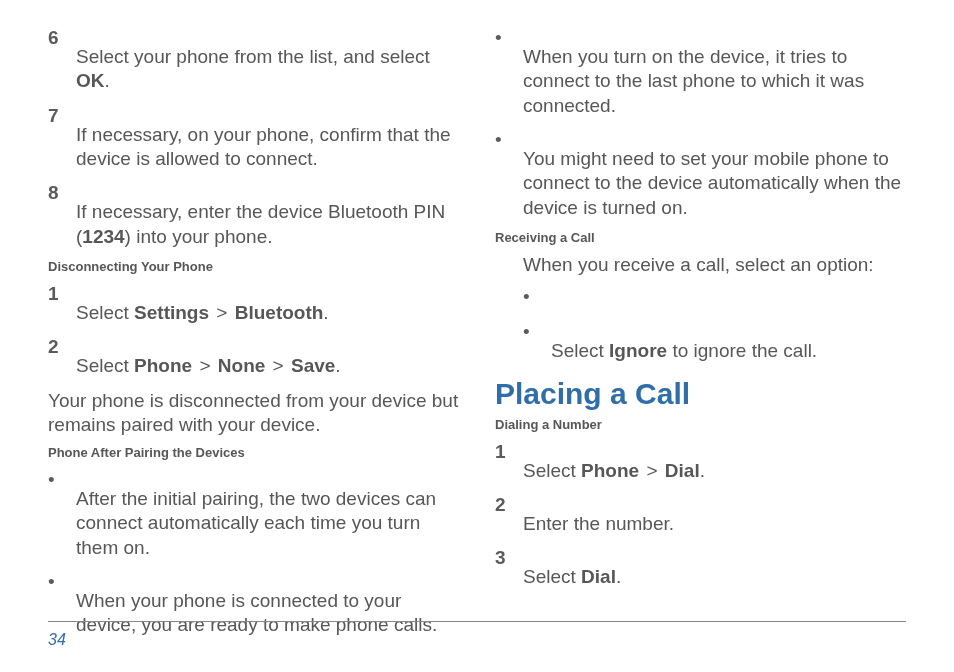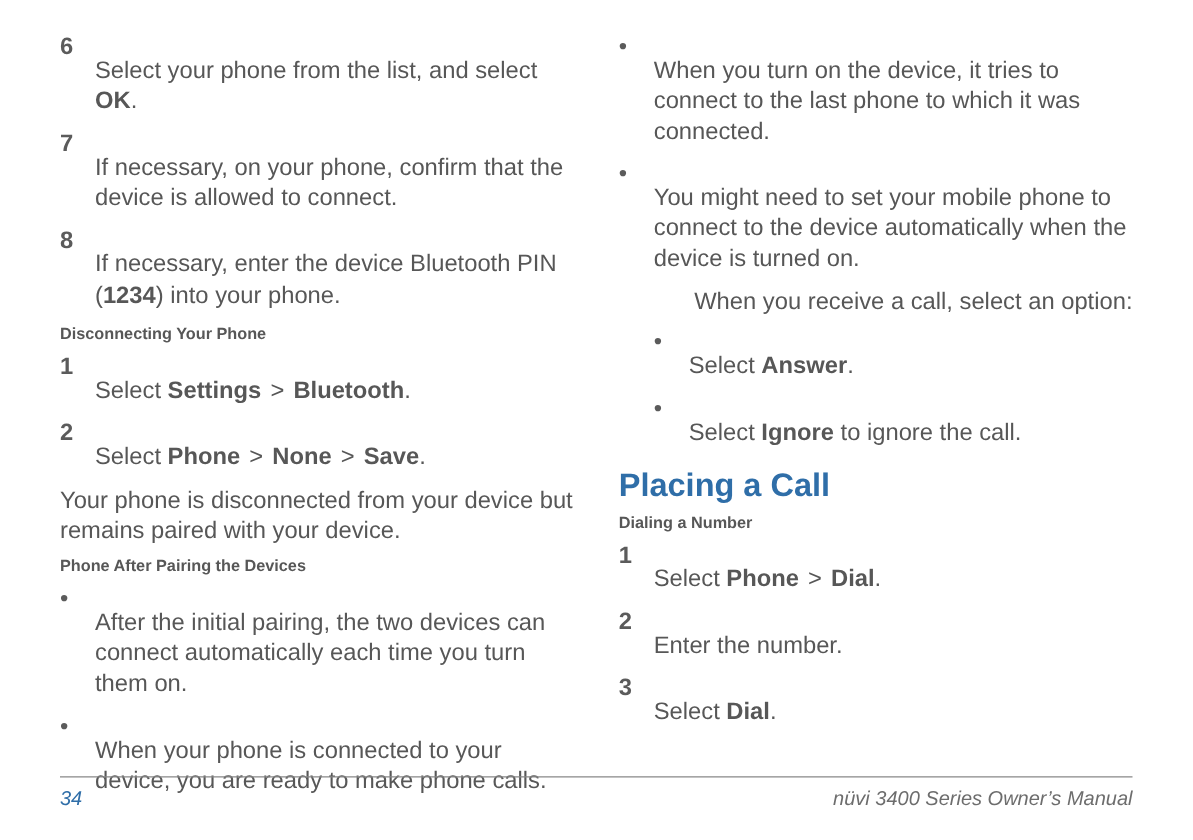--- a/index.html
+++ b/index.html
@@ -69,26 +69,25 @@
     margin-top: 4px;
     margin-bottom: 8px;
   }
   .para {
     font-size: 19px;
     line-height: 1.28;
     margin-bottom: 8px;
   }
   .indent {
     padding-left: 28px;
-    text-align: right;
   }
 
   .h2 {
     font-weight: 700;
-    font-size: 26px;
+    font-size: 30px;
     color: #2f6ea8;
     margin-top: 14px;
     margin-bottom: 6px;
   }
 
   .footer-rule {
     position: absolute;
     left: 48px;
     right: 48px;
     bottom: 50px;
@@ -175,27 +174,25 @@
       <div class="item">
         <div class="mark bullet">•</div>
         <div class="body">When you turn on the device, it tries to connect to the last phone to which it was connected.</div>
       </div>
 
       <div class="item">
         <div class="mark bullet">•</div>
         <div class="body">You might need to set your mobile phone to connect to the device automatically when the device is turned on.</div>
       </div>
 
+      <div class="h3">Receiving a Call</div>
       <div class="para indent">When you receive a call, select an option:</div>
 
       <div class="item nested">
         <div class="mark bullet">•</div>
-        <div class="body">
-          <span>Select </span><b class="data">Answer</b><span>.</span>
-        </div>
       </div>
 
       <div class="item nested">
         <div class="mark bullet">•</div>
         <div class="body">
           <span>Select </span><b class="data">Ignore</b><span> to ignore the call.</span>
         </div>
       </div>
 
       <div class="h2">Placing a Call</div>
@@ -220,15 +217,14 @@
           <span>Select </span><b class="data">Dial</b><span>.</span>
         </div>
       </div>
 
     </div>
   </div>
 
   <div class="footer-rule"></div>
   <div class="footer">
     <span class="pn">34</span>
-    <span>nüvi 3400 Series Owner’s Manual</span>
   </div>
 </div>
 
 </body></html>

